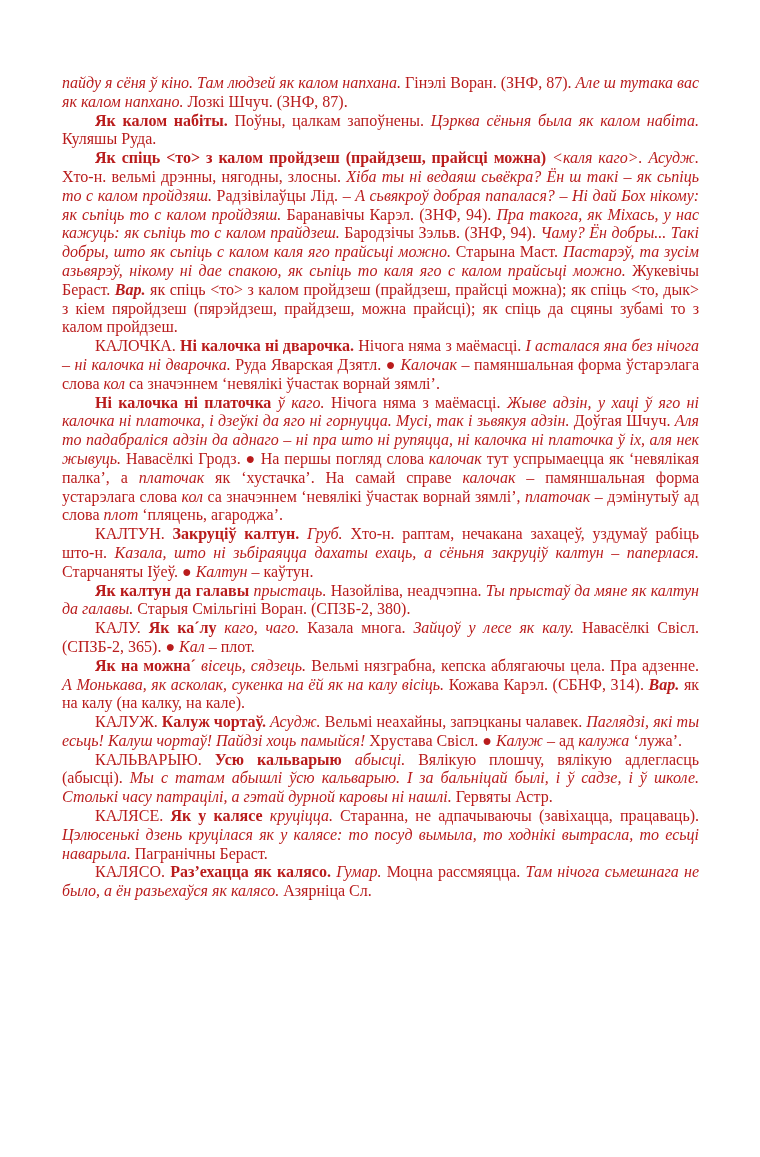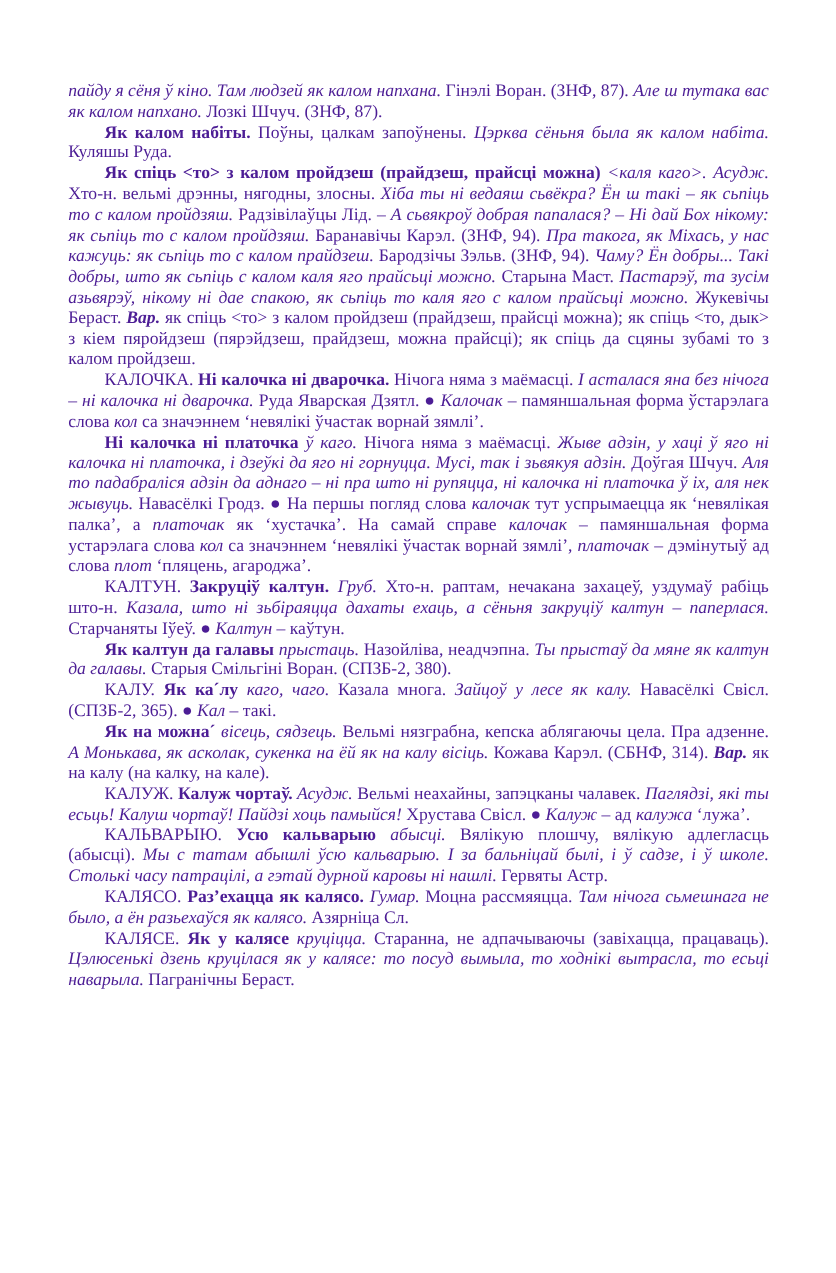--- a/index.html
+++ b/index.html
@@ -5,21 +5,21 @@
   html, body {
     margin: 0;
     padding: 0;
     background: #ffffff;
   }
   .page {
     position: relative;
     width: 760px;
     height: 1157px;
     background: #ffffff;
-    color: #4c1d95;
+    color: #b91c1c;
     font-family: "Liberation Serif", "DejaVu Serif", serif;
     overflow: hidden;
   }
   .text-block {
     position: absolute;
     left: 62px;
     top: 74px;
     width: 637px;
     font-size: 16px;
     line-height: 18.8px;
@@ -51,20 +51,20 @@
 <div class="page">
   <div class="text-block">
 
   <p class="no-indent"><span class="s-i">пайду я сёня ў кіно. Там людзей як калом напхана. </span><span class="s-r">Гінэлі Воран. (ЗНФ, 87). </span><span class="s-i">Але ш тутака вас як калом напхано. </span><span class="s-r">Лозкі Шчуч. (ЗНФ, 87).</span></p>
       <p><span class="s-b">Як калом набіты. </span><span class="s-r">Поўны, цалкам запоўнены. </span><span class="s-i">Цэрква сёньня была як калом набіта. </span><span class="s-r">Куляшы Руда.</span></p>
       <p><span class="s-b">Як спіць &lt;то&gt; з калом пройдзеш (прайдзеш, прайсці можна) </span><span class="s-i">&lt;каля каго&gt;. Асудж. </span><span class="s-r">Хто-н. вельмі дрэнны, нягодны, злосны. </span><span class="s-i">Хіба ты ні ведаяш сьвёкра? Ён ш такі – як сьпіць то с калом пройдзяш. </span><span class="s-r">Радзівілаўцы Лід. </span><span class="s-i">– А сьвякроў добрая папалася? – Ні дай Бох нікому: як сьпіць то с калом пройдзяш. </span><span class="s-r">Баранавічы Карэл. (ЗНФ, 94). </span><span class="s-i">Пра такога, як Міхась, у нас кажуць: як сьпіць то с калом прайдзеш. </span><span class="s-r">Бародзічы Зэльв. (ЗНФ, 94). </span><span class="s-i">Чаму? Ён добры... Такі добры, што як сьпіць с калом каля яго прайсьці можно. </span><span class="s-r">Старына Маст. </span><span class="s-i">Пастарэў, та зусім азьвярэў, нікому ні дае спакою, як сьпіць то каля яго с калом прайсьці можно. </span><span class="s-r">Жукевічы Бераст. </span><span class="s-bi">Вар. </span><span class="s-r">як спіць &lt;то&gt; з калом пройдзеш (прайдзеш, прайсці можна); як спіць &lt;то, дык&gt; з кіем пяройдзеш (пярэйдзеш, прайдзеш, можна прайсці); як спіць да сцяны зубамі то з калом пройдзеш.</span></p>
       <p><span class="s-r">КАЛОЧКА. </span><span class="s-b">Ні калочка ні дварочка. </span><span class="s-r">Нічога няма з маёмасці. </span><span class="s-i">І асталася яна без нічога – ні калочка ні дварочка. </span><span class="s-r">Руда Яварская Дзятл. ● </span><span class="s-i">Калочак </span><span class="s-r">– памяншальная форма ўстарэлага слова </span><span class="s-i">кол </span><span class="s-r">са значэннем ‘невялікі ўчастак ворнай зямлі’.</span></p>
       <p><span class="s-b">Ні калочка ні платочка </span><span class="s-i">ў каго. </span><span class="s-r">Нічога няма з маёмасці. </span><span class="s-i">Жыве адзін, у хаці ў яго ні калочка ні платочка, і дзеўкі да яго ні горнуцца. Мусі, так і зьвякуя адзін. </span><span class="s-r">Доўгая Шчуч. </span><span class="s-i">Аля то падабраліся адзін да аднаго – ні пра што ні рупяцца, ні калочка ні платочка ў іх, аля нек жывуць. </span><span class="s-r">Навасёлкі Гродз. ● На першы погляд слова </span><span class="s-i">калочак </span><span class="s-r">тут успрымаецца як ‘невялікая палка’, а </span><span class="s-i">платочак </span><span class="s-r">як ‘хустачка’. На самай справе </span><span class="s-i">калочак </span><span class="s-r">– памяншальная форма устарэлага слова </span><span class="s-i">кол </span><span class="s-r">са значэннем ‘невялікі ўчастак ворнай зямлі’, </span><span class="s-i">платочак </span><span class="s-r">– дэмінутыў ад слова </span><span class="s-i">плот </span><span class="s-r">‘пляцень, агароджа’.</span></p>
       <p><span class="s-r">КАЛТУН. </span><span class="s-b">Закруціў калтун. </span><span class="s-i">Груб. </span><span class="s-r">Хто-н. раптам, нечакана захацеў, уздумаў рабіць што-н. </span><span class="s-i">Казала, што ні зьбіраяцца дахаты ехаць, а сёньня закруціў калтун – паперлася. </span><span class="s-r">Старчаняты Іўеў. ● </span><span class="s-i">Калтун </span><span class="s-r">– каўтун.</span></p>
       <p><span class="s-b">Як калтун да галавы </span><span class="s-i">прыстаць. </span><span class="s-r">Назойліва, неадчэпна. </span><span class="s-i">Ты прыстаў да мяне як калтун да галавы. </span><span class="s-r">Старыя Смільгіні Воран. (СПЗБ-2, 380).</span></p>
-      <p><span class="s-r">КАЛУ. </span><span class="s-b">Як ка´лу </span><span class="s-i">каго, чаго. </span><span class="s-r">Казала многа. </span><span class="s-i">Зайцоў у лесе як калу. </span><span class="s-r">Навасёлкі Свісл. (СПЗБ-2, 365). ● </span><span class="s-i">Кал </span><span class="s-r">– такі.</span></p>
+      <p><span class="s-r">КАЛУ. </span><span class="s-b">Як ка´лу </span><span class="s-i">каго, чаго. </span><span class="s-r">Казала многа. </span><span class="s-i">Зайцоў у лесе як калу. </span><span class="s-r">Навасёлкі Свісл. (СПЗБ-2, 365). ● </span><span class="s-i">Кал </span><span class="s-r">– плот.</span></p>
       <p><span class="s-b">Як на можна´ </span><span class="s-i">вісець, сядзець. </span><span class="s-r">Вельмі нязграбна, кепска аблягаючы цела. Пра адзенне. </span><span class="s-i">А Монькава, як асколак, сукенка на ёй як на калу вісіць. </span><span class="s-r">Кожава Карэл. (СБНФ, 314). </span><span class="s-bi">Вар. </span><span class="s-r">як на калу (на калку, на кале).</span></p>
       <p><span class="s-r">КАЛУЖ. </span><span class="s-b">Калуж чортаў. </span><span class="s-i">Асудж. </span><span class="s-r">Вельмі неахайны, запэцканы чалавек. </span><span class="s-i">Паглядзі, які ты есьць! Калуш чортаў! Пайдзі хоць памыйся! </span><span class="s-r">Хрустава Свісл. ● </span><span class="s-i">Калуж </span><span class="s-r">– ад </span><span class="s-i">калужа </span><span class="s-r">‘лужа’.</span></p>
       <p><span class="s-r">КАЛЬВАРЫЮ. </span><span class="s-b">Усю кальварыю </span><span class="s-i">абысці. </span><span class="s-r">Вялікую плошчу, вялікую адлегласць (абысці). </span><span class="s-i">Мы с татам абышлі ўсю кальварыю. І за бальніцай былі, і ў садзе, і ў школе. Столькі часу патрацілі, а гэтай дурной каровы ні нашлі. </span><span class="s-r">Гервяты Астр.</span></p>
+      <p><span class="s-r">КАЛЯСЕ. </span><span class="s-b">Як у калясе </span><span class="s-i">круціцца. </span><span class="s-r">Старанна, не адпачываючы (завіхацца, працаваць). </span><span class="s-i">Цэлюсенькі дзень круцілася як у калясе: то посуд вымыла, то ходнікі вытрасла, то есьці наварыла. </span><span class="s-r">Пагранічны Бераст.</span></p>
       <p><span class="s-r">КАЛЯСО. </span><span class="s-b">Раз’ехацца як калясо. </span><span class="s-i">Гумар. </span><span class="s-r">Моцна рассмяяцца. </span><span class="s-i">Там нічога сьмешнага не было, а ён разьехаўся як калясо. </span><span class="s-r">Азярніца Сл.</span></p>
-      <p><span class="s-r">КАЛЯСЕ. </span><span class="s-b">Як у калясе </span><span class="s-i">круціцца. </span><span class="s-r">Старанна, не адпачываючы (завіхацца, працаваць). </span><span class="s-i">Цэлюсенькі дзень круцілася як у калясе: то посуд вымыла, то ходнікі вытрасла, то есьці наварыла. </span><span class="s-r">Пагранічны Бераст.</span></p>
     </div>
 </div>
 
 </body></html>

